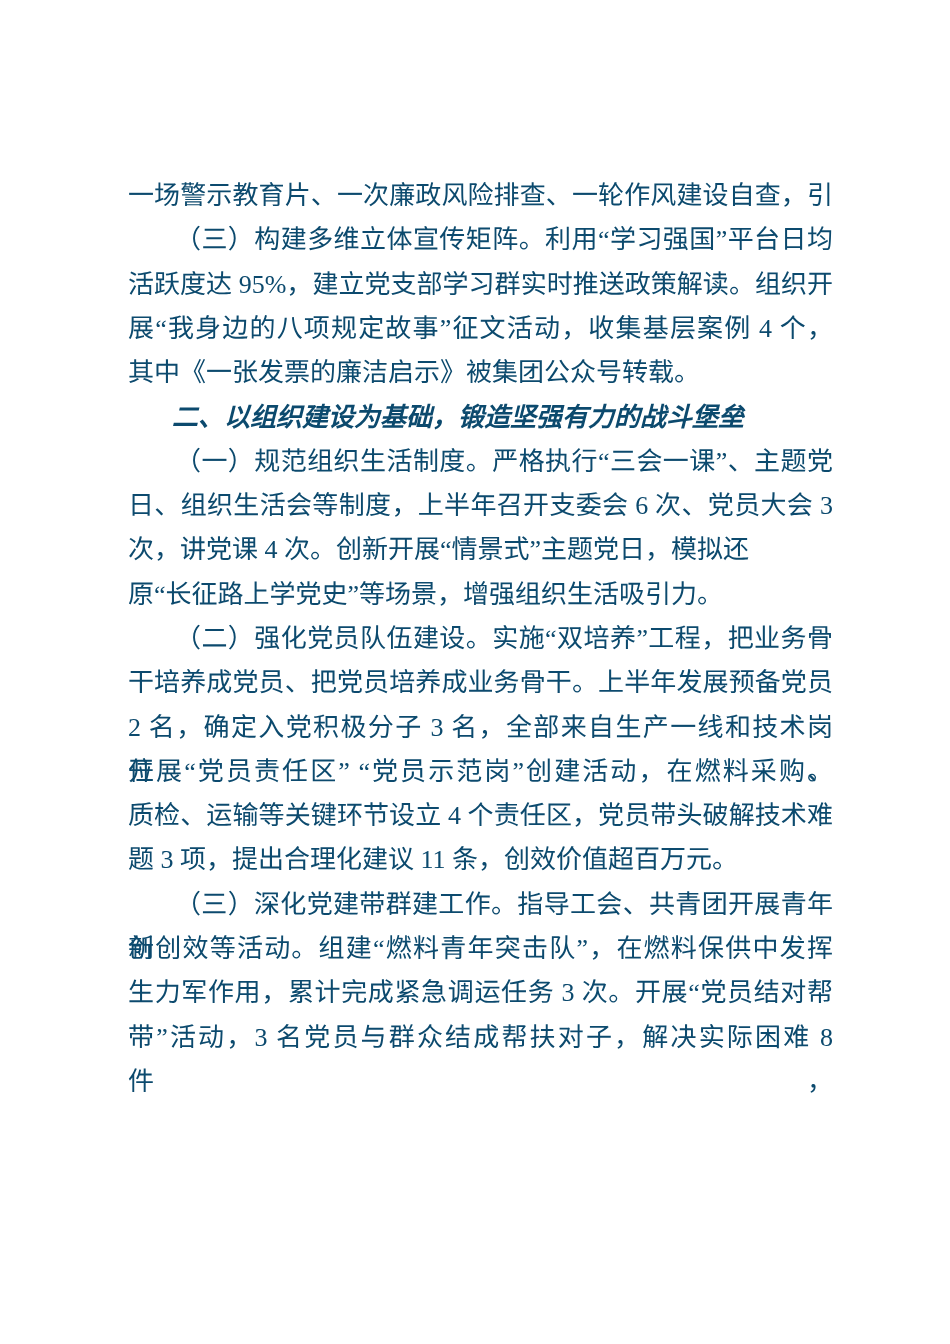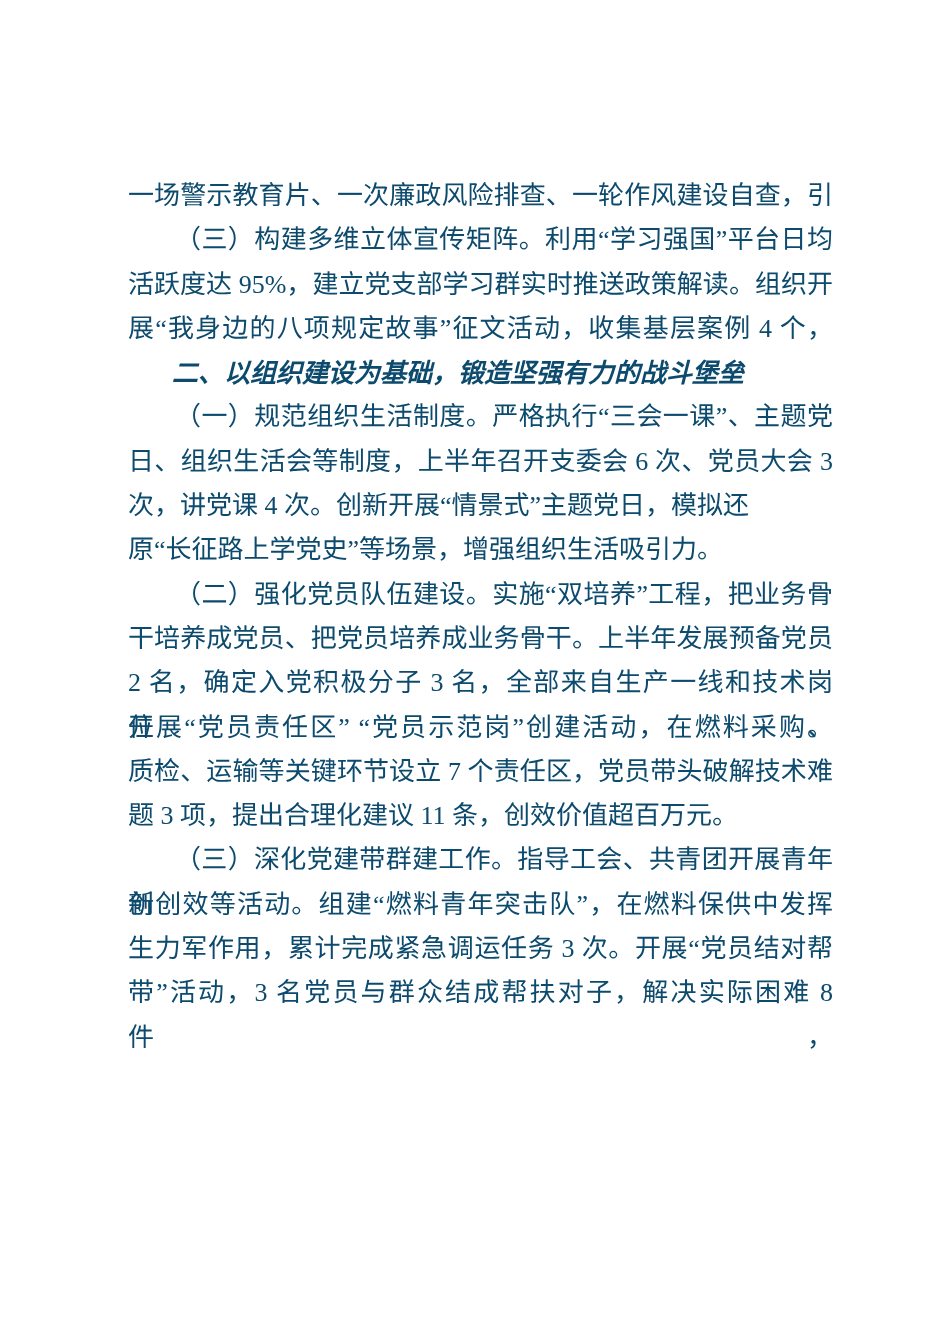--- a/index.html
+++ b/index.html
@@ -49,29 +49,30 @@
 </style>
 </head>
 <body>
 
 <div class="page">
   <main class="content" id="doc-content">
       <div class="line justify">一场警示教育片、一次廉政风险排查、一轮作风建设自查，引</div>
       <div class="line indent justify">（三）构建多维立体宣传矩阵。利用“学习强国”平台日均</div>
       <div class="line justify">活跃度达 95%，建立党支部学习群实时推送政策解读。组织开</div>
       <div class="line justify">展“我身边的八项规定故事”征文活动，收集基层案例 4 个，</div>
+      <div class="line">其中《一张发票的廉洁启示》被集团公众号转载。</div>
       <div class="line heading indent">二、以组织建设为基础，锻造坚强有力的战斗堡垒</div>
       <div class="line indent justify">（一）规范组织生活制度。严格执行“三会一课”、主题党</div>
       <div class="line justify">日、组织生活会等制度，上半年召开支委会 6 次、党员大会 3</div>
       <div class="line">次，讲党课 4 次。创新开展“情景式”主题党日，模拟还</div>
       <div class="line">原“长征路上学党史”等场景，增强组织生活吸引力。</div>
       <div class="line indent justify">（二）强化党员队伍建设。实施“双培养”工程，把业务骨</div>
       <div class="line justify">干培养成党员、把党员培养成业务骨干。上半年发展预备党员</div>
       <div class="line justify">2 名，确定入党积极分子 3 名，全部来自生产一线和技术岗位。</div>
       <div class="line justify">开展“党员责任区” “党员示范岗”创建活动，在燃料采购、</div>
-      <div class="line justify">质检、运输等关键环节设立 7 个责任区，党员带头破解技术难</div>
+      <div class="line justify">质检、运输等关键环节设立 4 个责任区，党员带头破解技术难</div>
       <div class="line">题 3 项，提出合理化建议 11 条，创效价值超百万元。</div>
       <div class="line indent justify">（三）深化党建带群建工作。指导工会、共青团开展青年创</div>
       <div class="line justify">新创效等活动。组建“燃料青年突击队”，在燃料保供中发挥</div>
       <div class="line justify">生力军作用，累计完成紧急调运任务 3 次。开展“党员结对帮</div>
       <div class="line justify">带”活动，3 名党员与群众结成帮扶对子，解决实际困难 8 件，</div>
     </main>
 </div>
 
 </body></html>

